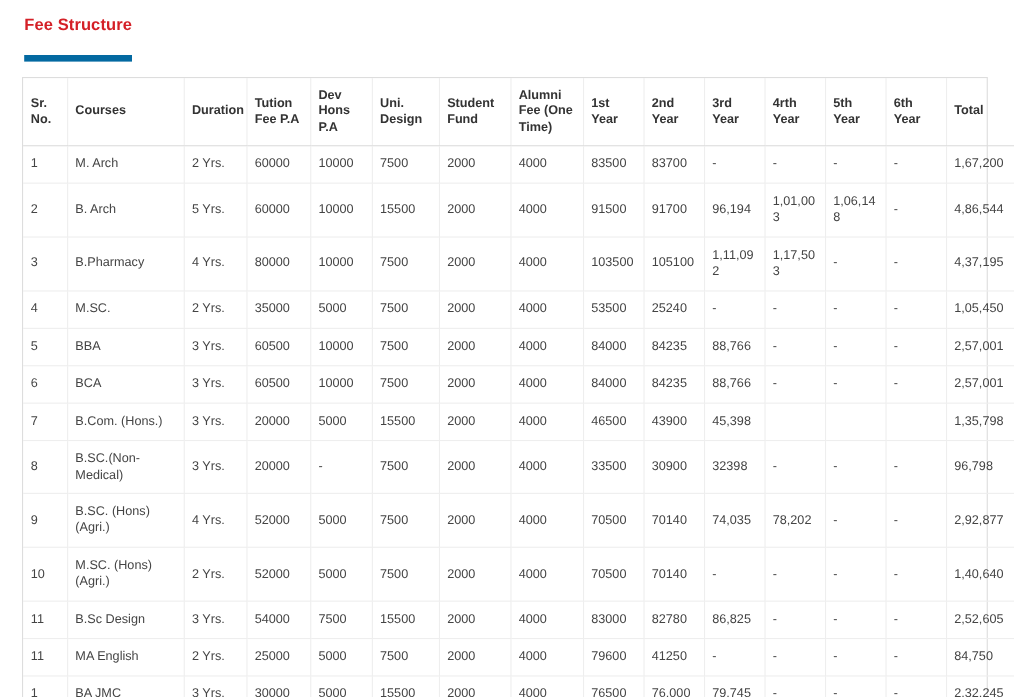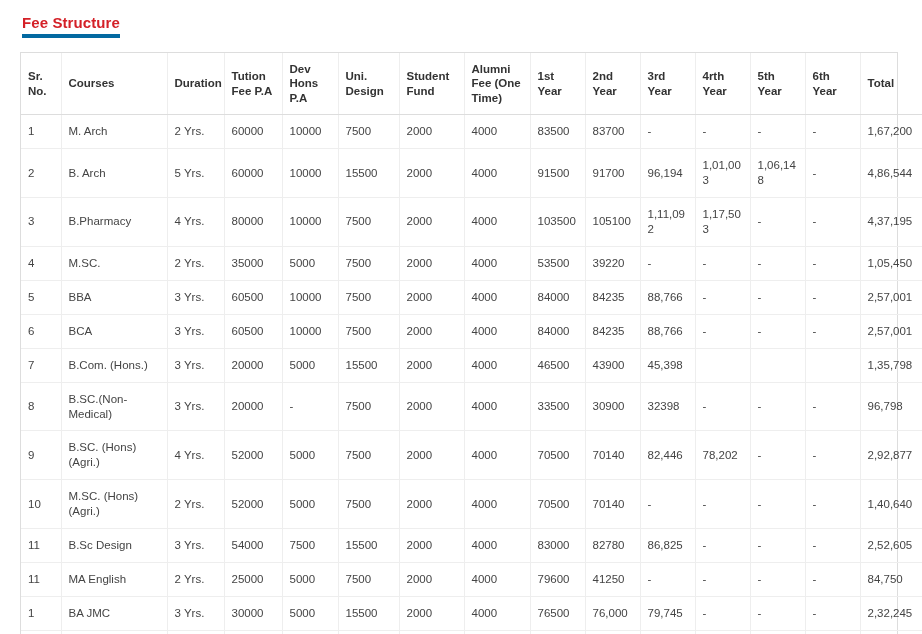--- a/index.html
+++ b/index.html
@@ -16,22 +16,22 @@
   }
   .page {
     padding: 10px 20px 0 20px;
     box-sizing: border-box;
   }
   .page-title {
     font-size: 15px;
     font-weight: bold;
     color: #d42027;
     display: inline-block;
-    padding-bottom: 3px;
-    border-bottom: 4px solid #0369a1;
+    padding-bottom: 19px;
+    border-bottom: 6px solid #0369a1;
     margin: 4px 0 14px 2px;
     letter-spacing: 0.1px;
     text-align: center;
   }
   .table-wrap {
     width: 878px;
     border: 1px solid #dddddd;
     box-sizing: border-box;
   }
   table.fee-table {
@@ -178,21 +178,21 @@
           <tr>
             <td>4</td>
             <td>M.SC.</td>
             <td>2 Yrs.</td>
             <td>35000</td>
             <td>5000</td>
             <td>7500</td>
             <td>2000</td>
             <td>4000</td>
             <td>53500</td>
-            <td>39220</td>
+            <td>25240</td>
             <td>-</td>
             <td>-</td>
             <td>-</td>
             <td>-</td>
             <td>1,05,450</td>
           </tr>
           <tr>
             <td>5</td>
             <td>BBA</td>
             <td>3 Yrs.</td>
@@ -264,21 +264,21 @@
             <td>9</td>
             <td>B.SC. (Hons)(Agri.)</td>
             <td>4 Yrs.</td>
             <td>52000</td>
             <td>5000</td>
             <td>7500</td>
             <td>2000</td>
             <td>4000</td>
             <td>70500</td>
             <td>70140</td>
-            <td>82,446</td>
+            <td>74,035</td>
             <td>78,202</td>
             <td>-</td>
             <td>-</td>
             <td>2,92,877</td>
           </tr>
           <tr>
             <td>10</td>
             <td>M.SC. (Hons)(Agri.)</td>
             <td>2 Yrs.</td>
             <td>52000</td>

